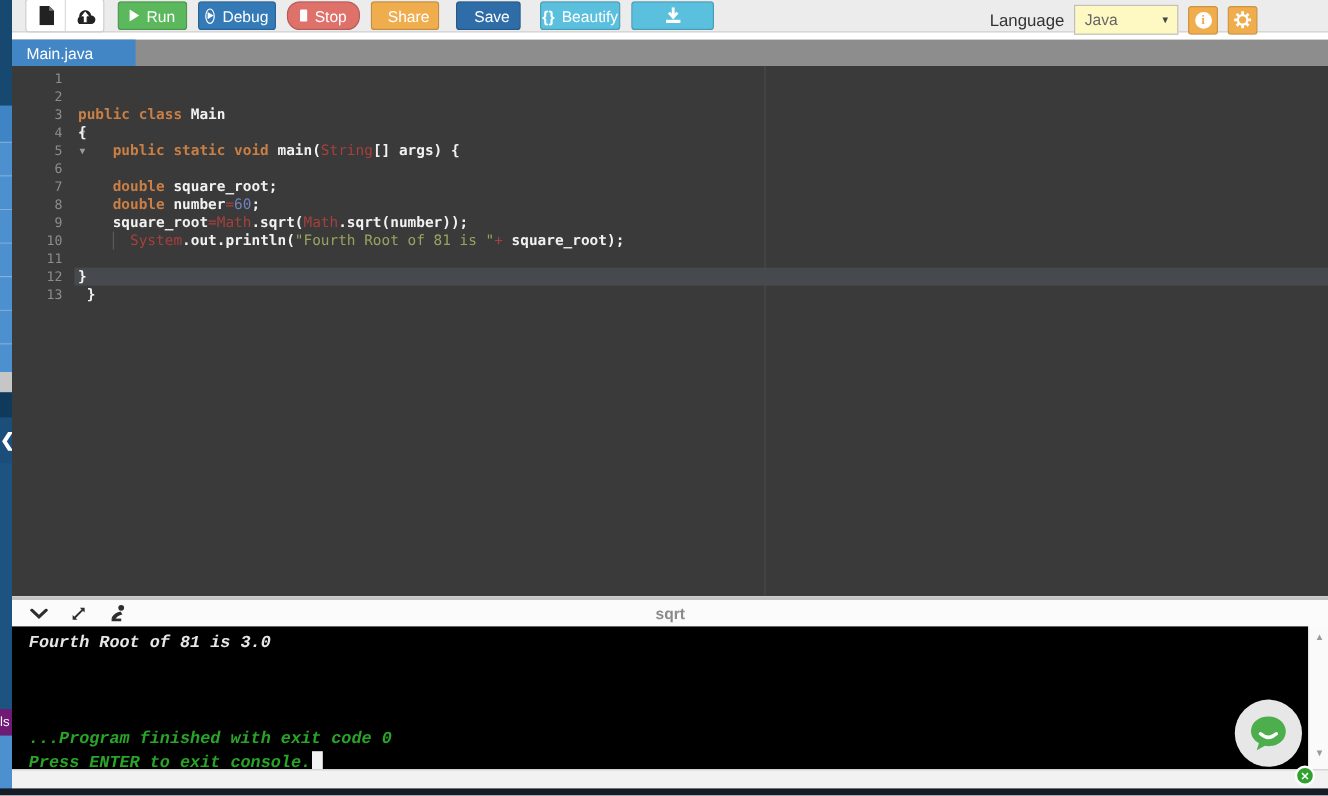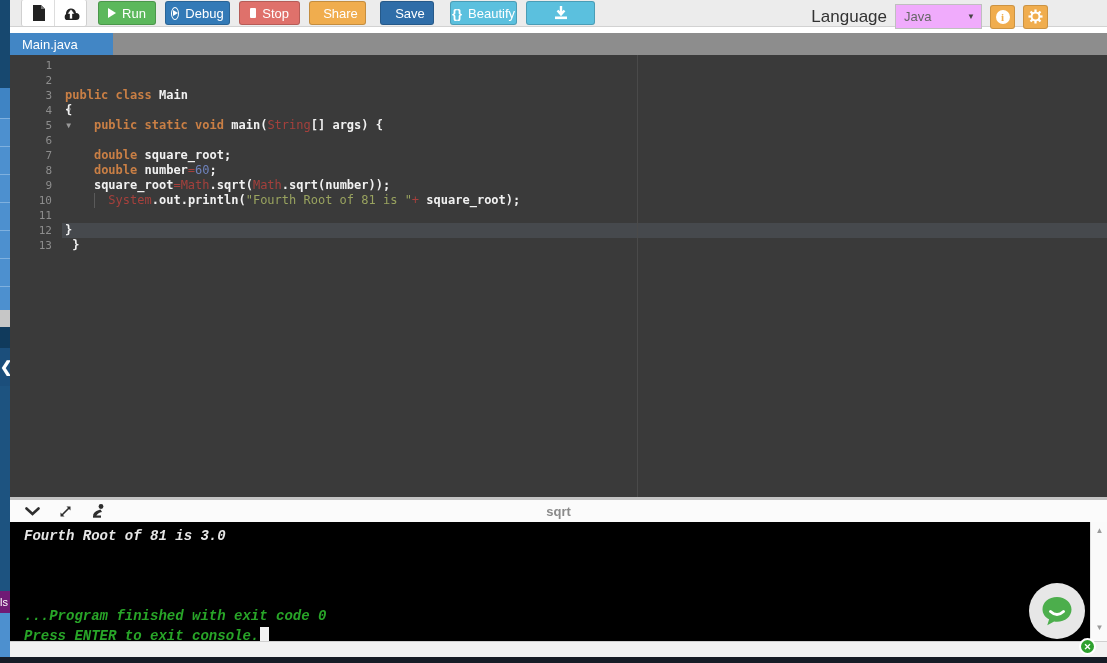--- a/index.html
+++ b/index.html
@@ -20,33 +20,33 @@
   .sb-bot { height:46px; background:#4d90cf; }
 
   
   #toolbar { position:absolute; left:10px; top:0; right:0; height:27px; background:#ececec; border-bottom:1px solid #d2d2d2; display:flex; align-items:center; }
   .icon-group { display:flex; margin-left:11px; border:1px solid #d0d0d0; border-radius:3px; overflow:hidden; }
   .icon-btn { width:32px; height:26px; background:#fff; border:none; display:flex; align-items:center; justify-content:center; cursor:pointer; }
   .icon-btn + .icon-btn { border-left:1px solid #ddd; }
   .tb-btn { height:24px; border-radius:3px; color:#fff; font-size:13px; display:flex; align-items:center; justify-content:center; gap:6px; padding:0 10px; border:1px solid rgba(0,0,0,0.18); cursor:pointer; font-family:"Liberation Sans",sans-serif; }
   .btn-run { background:var(--run_green); margin-left:11px; width:58px; }
   .btn-debug { background:var(--debug_blue); margin-left:9px; width:65px; }
-  .btn-stop { background:var(--stop_red); margin-left:9px; width:61px; }
+  .btn-stop { background:var(--stop_red); margin-left:9px; width:61px;border-radius:11px; }
   .btn-share { background:var(--share_orange); margin-left:9px; width:57px; }
   .btn-save { background:var(--save_blue); margin-left:14px; width:54px; }
   .btn-beautify { background:var(--beautify_cyan); margin-left:16px; width:67px; }
   .btn-download { background:var(--beautify_cyan); margin-left:9px; width:69px; }
   .play-tri { width:0; height:0; border-left:8px solid #fff; border-top:5px solid transparent; border-bottom:5px solid transparent; }
   .stop-sq { width:10px; height:10px; background:#fff; border-radius:1px; }
   .debug-circ { width:13px; height:13px; border:1.5px solid #fff; border-radius:50%; display:flex; align-items:center; justify-content:center; }
   .debug-circ i { width:0; height:0; border-left:5px solid #fff; border-top:3px solid transparent; border-bottom:3px solid transparent; margin-left:1px; }
   .braces { font-weight:bold; font-size:13px; }
   .tb-right { position:absolute; right:59px; top:0; height:33px; display:flex; align-items:center; gap:8px; }
-  .lang-label { color:#333; font-size:17px; }
-  .lang-select { width:87px; height:25px; background:#f0abfc; border:1px solid #bfbfbf; display:flex; align-items:center; justify-content:space-between; padding:0 6px 0 8px; font-size:13px; color:#666; cursor:pointer; }
+  .lang-label { color:#333; font-size:14px; }
+  .lang-select { width:87px; height:25px; background:#fef9c3; border:1px solid #bfbfbf; display:flex; align-items:center; justify-content:space-between; padding:0 6px 0 8px; font-size:13px; color:#666; cursor:pointer; }
   .lang-select .arr { font-size:8px; color:#444; }
   .sq-btn { width:25px; height:24px; background:var(--share_orange); border:1px solid rgba(0,0,0,0.15); border-radius:3px; display:flex; align-items:center; justify-content:center; cursor:pointer; }
   .info-circle { width:14px; height:14px; background:#fff; border-radius:50%; color:var(--share_orange); font-size:11px; font-weight:bold; font-family:"Liberation Serif",serif; display:flex; align-items:center; justify-content:center; }
 
   
   #tabbar { position:absolute; left:10px; top:33px; right:0; height:36px; background:#8d8d8d; }
   .tab { position:absolute; left:0; top:0; width:103px; height:22px; background:var(--tab_blue); color:#fff; font-size:13px; display:flex; align-items:center; padding-left:12px; cursor:pointer; }
 
   
   #editor { position:absolute; left:10px; top:55px; right:0; height:442px; background:#3a3a3a; font-family:"DejaVu Sans Mono", monospace; font-size:12px; }

